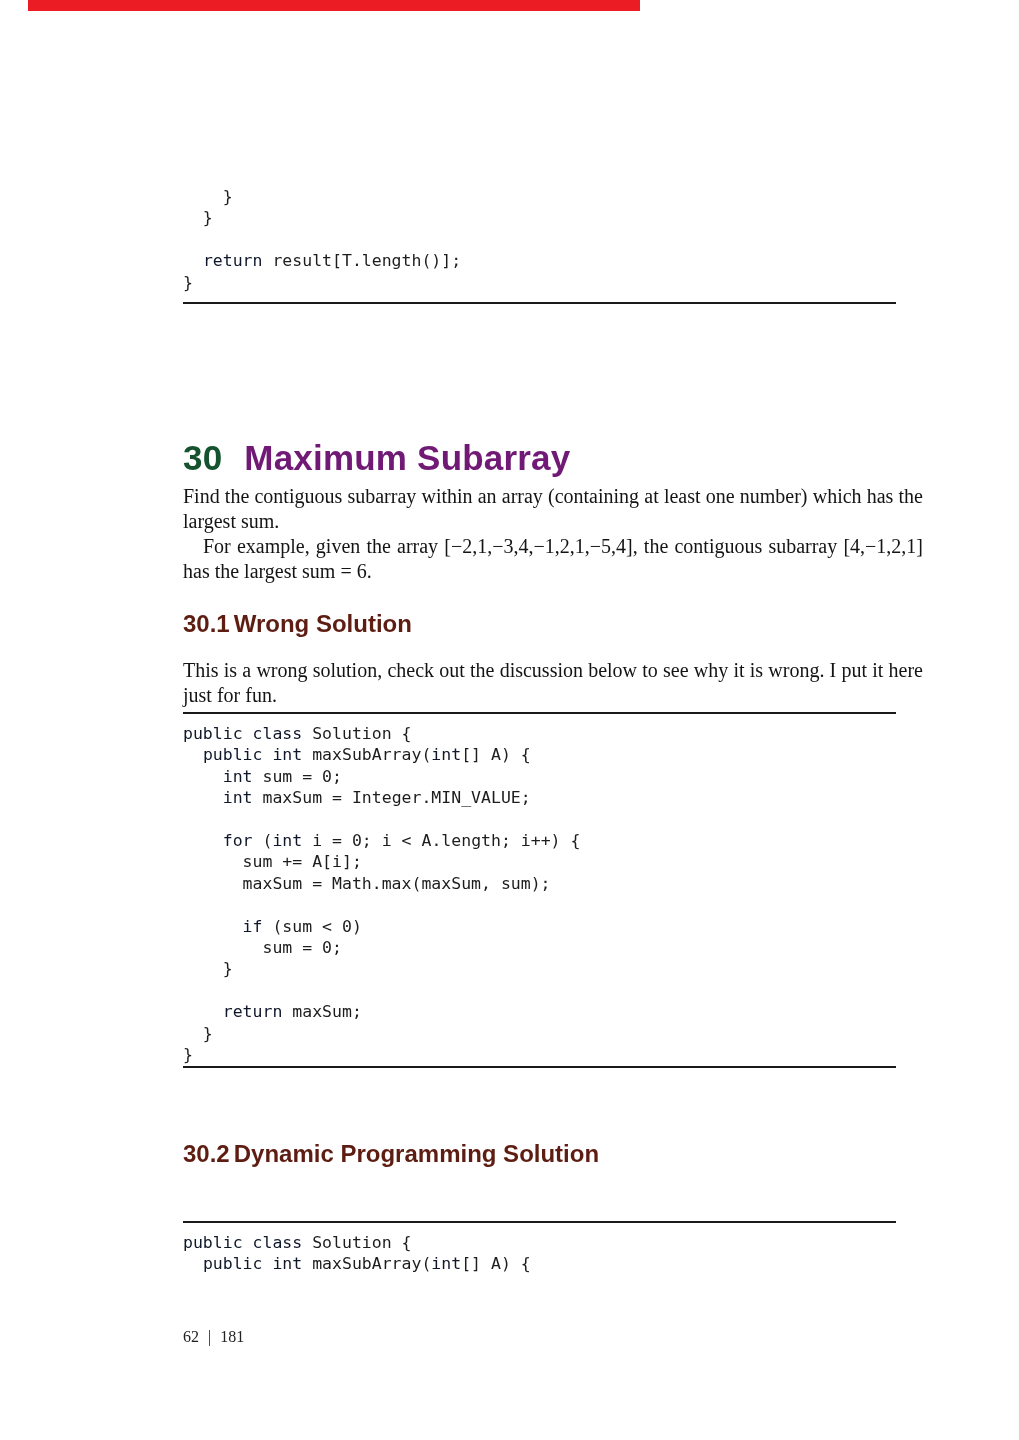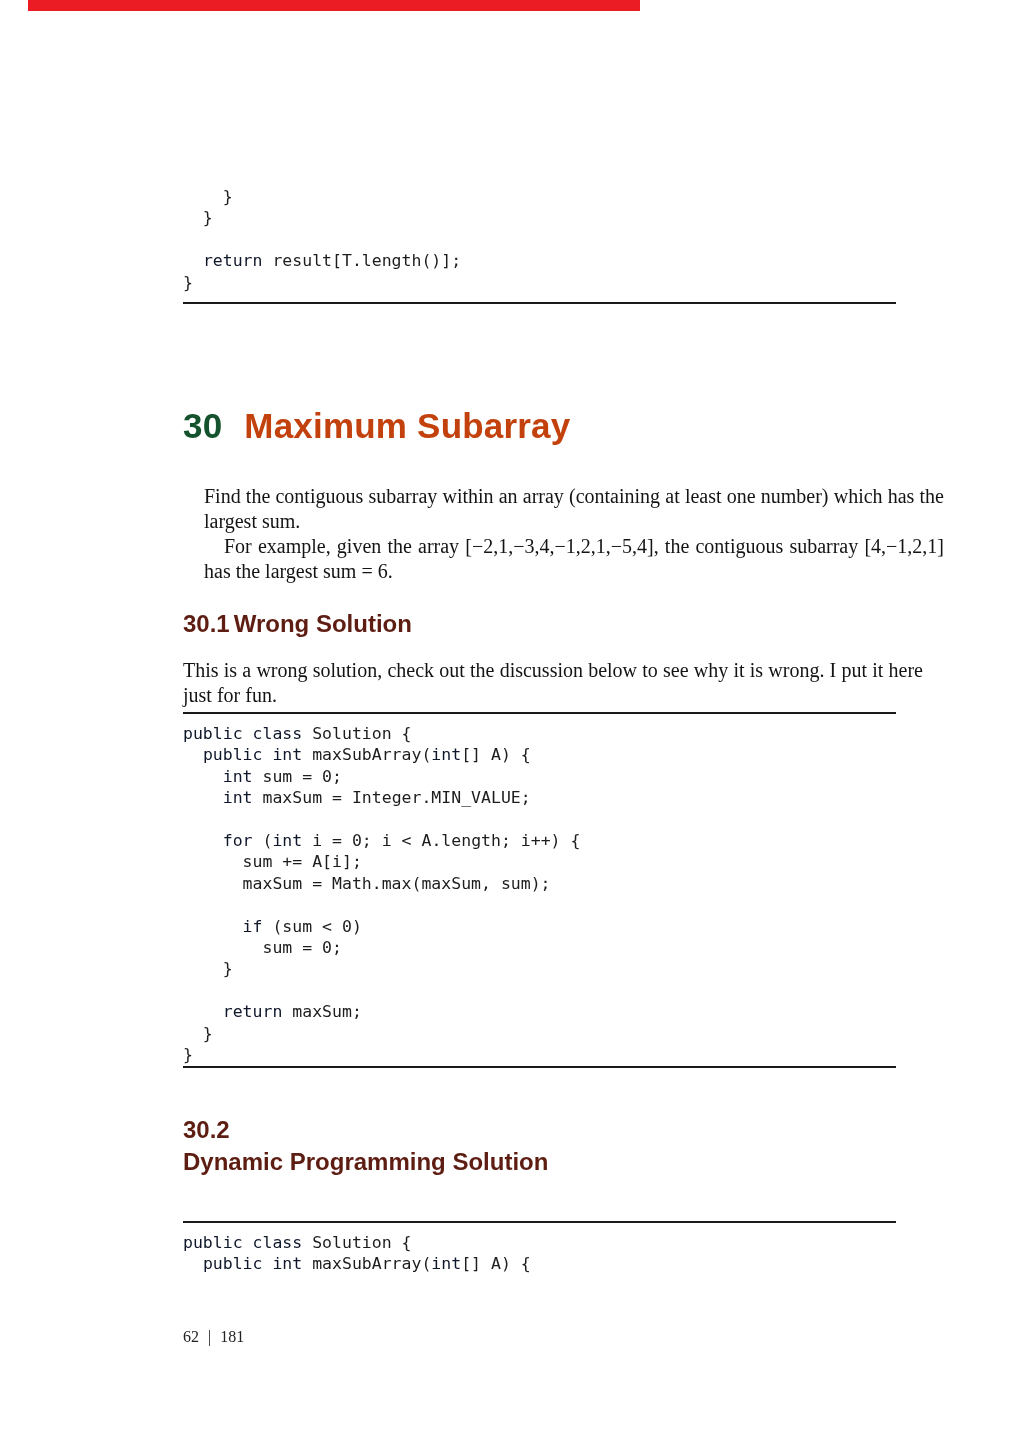--- a/index.html
+++ b/index.html
@@ -14,21 +14,21 @@
   .rule{position:absolute;left:183px;width:713px;height:2px;background:#1a1a1a;}
 
   .code{position:absolute;left:183px;font-family:"DejaVu Sans Mono","Liberation Mono",monospace;
         font-size:16.5px;line-height:21.4px;color:#1d1d1d;white-space:pre;}
   .code .kw{color:#0f172a;}
   .cl{min-height:21.4px;}
 
   .chapter-head{position:absolute;left:183px;top:406px;display:flex;align-items:baseline;gap:22px;
         font-family:"Liberation Sans",sans-serif;font-weight:bold;font-size:35px;letter-spacing:.2px;}
   .chapter-head .num{color:#14532d;}
-  .chapter-head .ttl{color:#c2410c;}
+  .chapter-head .ttl{color:#701a75;margin-top:32px;}
 
   .sec-head{position:absolute;left:183px;display:flex;align-items:baseline;gap:4px;
         font-family:"Liberation Sans",sans-serif;font-weight:bold;font-size:24px;color:#5e1d12;}
 
   .bodytext{position:absolute;left:183px;width:740px;font-size:20px;line-height:25px;
         text-align:justify;color:#141414;}
   .bodytext p{margin:0;}
   .bodytext p.indent{text-indent:20px;}
 
   .footer{position:absolute;left:183px;top:1328px;font-size:16px;color:#222;display:flex;gap:9px;align-items:baseline;}
@@ -42,41 +42,41 @@
 
   <div class="code" style="top:186px;"><div class="cl"><span>    }</span></div><div class="cl"><span>  }</span></div><div class="cl">&nbsp;</div><div class="cl"><span>  </span><span class="kw">return</span><span> result[T.length()];</span></div><div class="cl"><span>}</span></div></div>
 
   <div class="rule" style="top:302px;"></div>
 
   <div class="chapter-head">
     <span class="num">30</span>
     <span class="ttl">Maximum Subarray</span>
   </div>
 
-  <div class="bodytext" style="top:484px;margin-left:21px;">
+  <div class="bodytext" style="top:484px;">
     <p>Find the contiguous subarray within an array (containing at least one number) which has the largest sum.</p>
     <p class="indent">For example, given the array [−2,1,−3,4,−1,2,1,−5,4], the contiguous subarray [4,−1,2,1] has the largest sum = 6.</p>
   </div>
 
   <div class="sec-head" style="top:610px;">
     <span>30.1</span>
     <span>Wrong Solution</span>
   </div>
 
   <div class="bodytext" style="top:658px;">
     <p>This is a wrong solution, check out the discussion below to see why it is wrong. I put it here just for fun.</p>
   </div>
 
   <div class="rule" style="top:712px;"></div>
 
   <div class="code" style="top:723px;"><div class="cl"><span class="kw">public class</span><span> Solution {</span></div><div class="cl"><span>  </span><span class="kw">public int</span><span> maxSubArray(</span><span class="kw">int</span><span>[] A) {</span></div><div class="cl"><span>    </span><span class="kw">int</span><span> sum = 0;</span></div><div class="cl"><span>    </span><span class="kw">int</span><span> maxSum = Integer.MIN_VALUE;</span></div><div class="cl">&nbsp;</div><div class="cl"><span>    </span><span class="kw">for</span><span> (</span><span class="kw">int</span><span> i = 0; i &lt; A.length; i++) {</span></div><div class="cl"><span>      sum += A[i];</span></div><div class="cl"><span>      maxSum = Math.max(maxSum, sum);</span></div><div class="cl">&nbsp;</div><div class="cl"><span>      </span><span class="kw">if</span><span> (sum &lt; 0)</span></div><div class="cl"><span>        sum = 0;</span></div><div class="cl"><span>    }</span></div><div class="cl">&nbsp;</div><div class="cl"><span>    </span><span class="kw">return</span><span> maxSum;</span></div><div class="cl"><span>  }</span></div><div class="cl"><span>}</span></div></div>
 
   <div class="rule" style="top:1066px;"></div>
 
-  <div class="sec-head" style="top:1116px;flex-direction:column;">
+  <div class="sec-head" style="top:1140px;">
     <span>30.2</span>
     <span>Dynamic Programming Solution</span>
   </div>
 
 
   <div class="rule" style="top:1221px;"></div>
 
   <div class="code" style="top:1232px;"><div class="cl"><span class="kw">public class</span><span> Solution {</span></div><div class="cl"><span>  </span><span class="kw">public int</span><span> maxSubArray(</span><span class="kw">int</span><span>[] A) {</span></div></div>
 
   <div class="footer">

